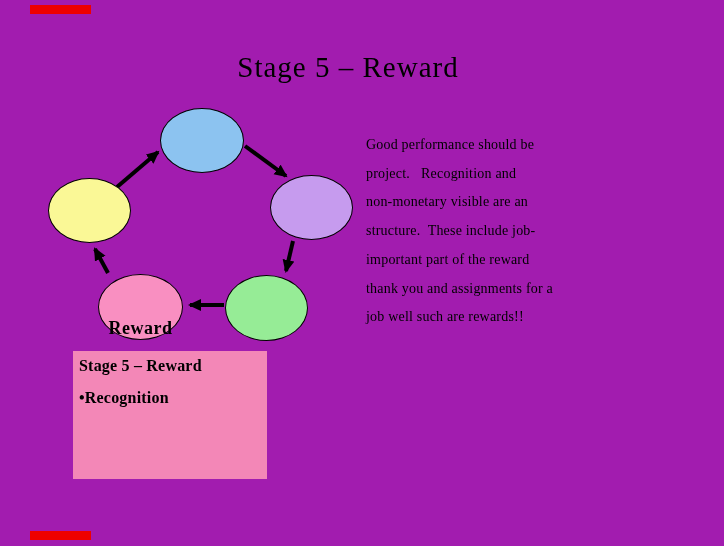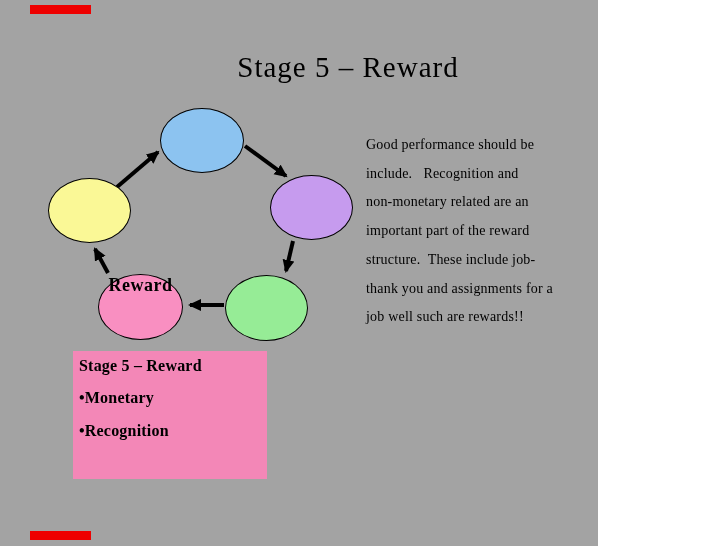--- a/index.html
+++ b/index.html
@@ -1,30 +1,30 @@
 <!DOCTYPE html>
 <html><head>
 <meta charset="utf-8">
 <style>
   html,body{margin:0;padding:0;background:#ffffff;}
   .slide{
-    position:relative;width:598px;height:546px;background:#a3a3a3;overflow:hidden;
+    position:relative;width:724px;height:546px;background:#a21caf;overflow:hidden;
     font-family:"Liberation Serif","DejaVu Serif",serif;color:#000;
   }
   .accent-bar{position:absolute;width:61px;height:9px;}
   .accent-top{left:30px;top:5px;}
   .accent-bottom{left:30px;top:531px;}
   .title{
     position:absolute;left:0;top:50px;width:696px;text-align:center;
     font-size:29px;line-height:34px;letter-spacing:1px;white-space:pre;
   }
   .arrows{position:absolute;left:0;top:0;width:728px;height:546px;}
   .node{
     position:absolute;border:1.5px solid #000;border-radius:50%;
-    box-sizing:border-box;display:flex;align-items:flex-start;justify-content:center;
+    box-sizing:border-box;display:flex;align-items:flex-end;justify-content:center;
   }
   .node-label{font-weight:bold;font-size:18px;letter-spacing:0.5px;}
   .callout{
     position:absolute;left:73px;top:351px;width:194px;height:128px;
     box-sizing:border-box;padding:0 0 0 6px;overflow:hidden;
   }
   .callout-line{
     height:32.3px;line-height:30px;font-weight:bold;font-size:16px;
     white-space:pre;letter-spacing:0.2px;
   }
@@ -62,28 +62,27 @@
       <div class="node" style="left: 225px; top: 275px; width: 83px; height: 66px; background: rgb(150, 236, 150);"></div>
       <div class="node" style="left: 98px; top: 274px; width: 85px; height: 66px; background: rgb(249, 143, 193);">
         <span class="node-label">Reward</span>
       </div>
       <div class="node" style="left: 48px; top: 178px; width: 83px; height: 65px; background: rgb(250, 248, 150);"></div>
     </div>
 
   <div class="callout" style="background: rgb(243, 135, 183);">
     <div class="callout-line">Stage 5 – Reward</div>
     <div>
-        <div class="callout-line">•Monetary</div>
         <div class="callout-line">•Recognition</div>
       </div>
   </div>
 
   <div class="body">
       <div class="body-line">Good performance should be</div>
-      <div class="body-line">include.   Recognition and</div>
-      <div class="body-line">non-monetary related are an</div>
+      <div class="body-line">project.   Recognition and</div>
+      <div class="body-line">non-monetary visible are an</div>
+      <div class="body-line">structure.  These include job-</div>
       <div class="body-line">important part of the reward</div>
-      <div class="body-line">structure.  These include job-</div>
       <div class="body-line">thank you and assignments for a</div>
       <div class="body-line">job well such are rewards!!</div>
     </div>
 
 </div>
 
 </body></html>

